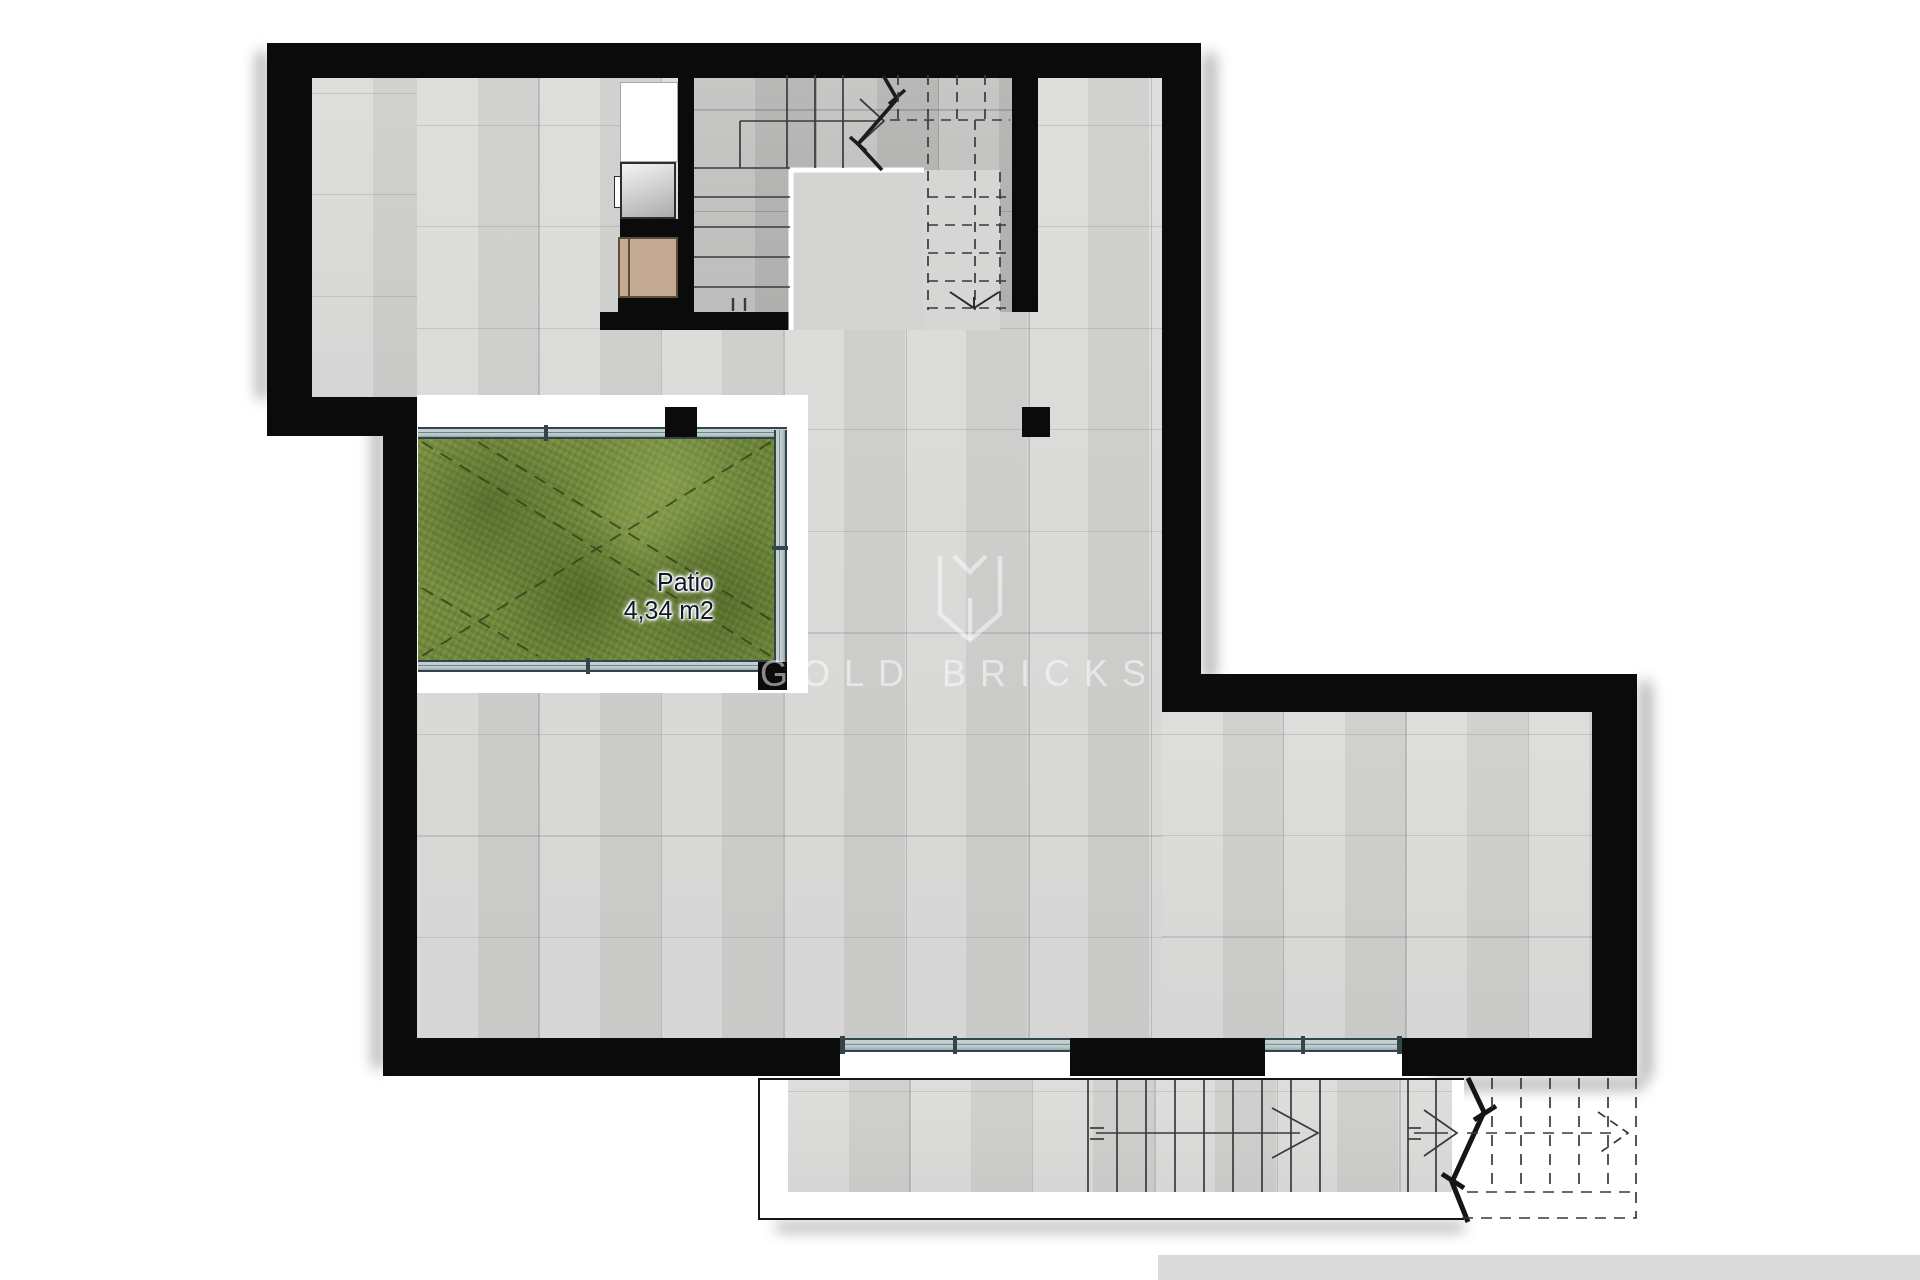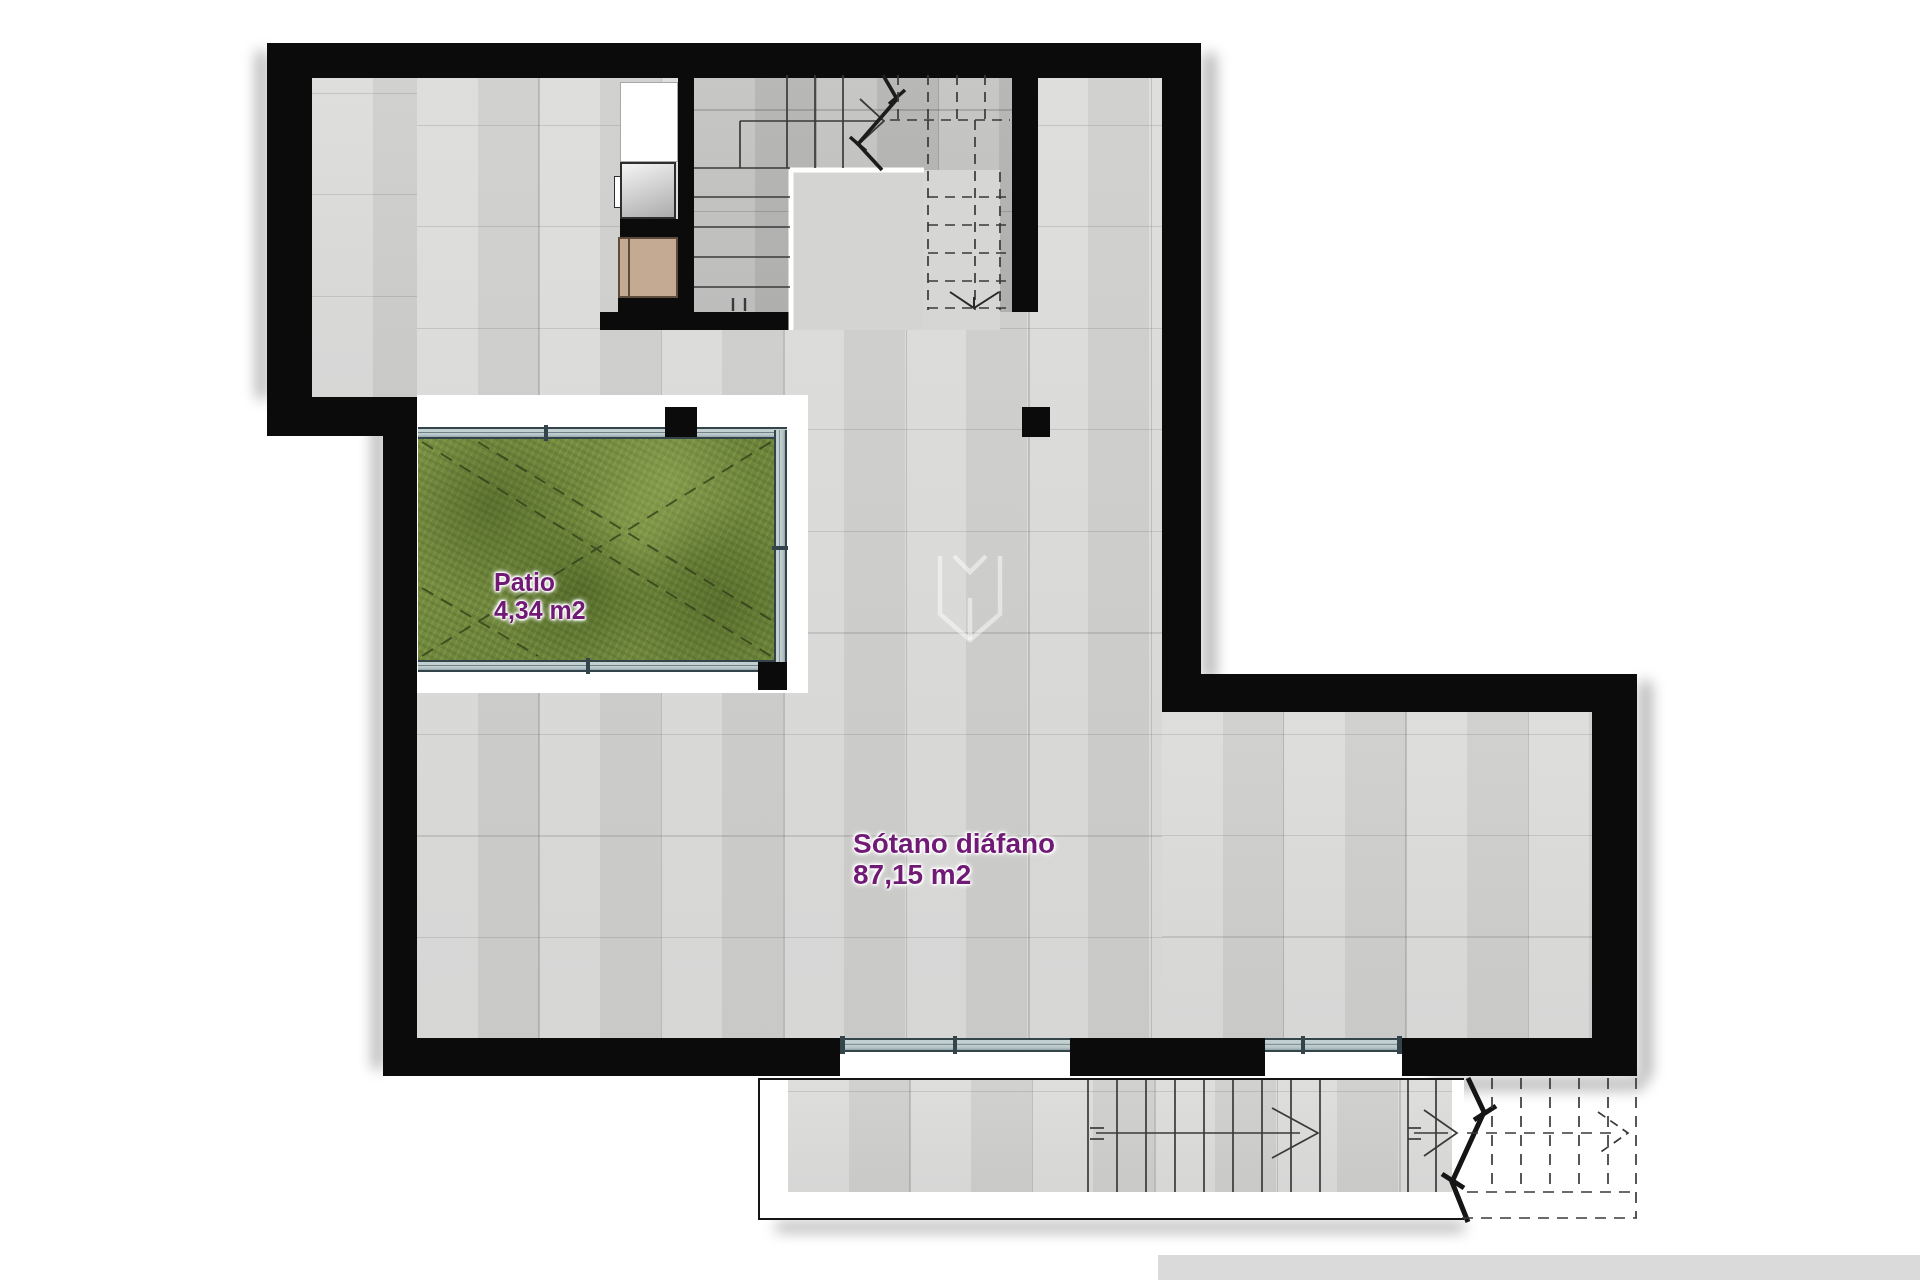--- a/index.html
+++ b/index.html
@@ -27,21 +27,21 @@
       radial-gradient(circle at 70% 20%, rgba(190,210,120,.30), transparent 28%),
       radial-gradient(circle at 45% 70%, rgba(35,55,10,.30), transparent 32%),
       radial-gradient(circle at 85% 75%, rgba(45,65,18,.35), transparent 30%),
       radial-gradient(circle at 60% 45%, rgba(170,190,100,.25), transparent 25%),
       repeating-linear-gradient(27deg, rgba(30,50,10,.12) 0 3px, transparent 3px 7px),
       repeating-linear-gradient(117deg, rgba(220,235,150,.10) 0 2px, transparent 2px 6px),
       linear-gradient(135deg,#7e9546,#6c843a 55%,#758d40);}
   .glzh{position:absolute;z-index:4;background:linear-gradient(180deg,#c3d0d2 0 34%,#5b6d71 42%,#c3d0d2 50%,#b4c3c6 78%,#90a3a7);border-top:2px solid #33454a;border-bottom:2px solid #33454a;box-sizing:border-box;}
   .glzv{position:absolute;z-index:4;background:linear-gradient(90deg,#c3d0d2 0 34%,#5b6d71 42%,#c3d0d2 50%,#b4c3c6 78%,#90a3a7);border-left:2px solid #33454a;border-right:2px solid #33454a;box-sizing:border-box;}
   .mull{position:absolute;background:#33454a;z-index:5;}
-  .label{position:absolute;z-index:7;color:#701a75;font-weight:bold;text-align:left;
+  .label{position:absolute;z-index:7;color:#0f172a;font-weight:normal;text-align:right;
     text-shadow:0 0 3px #fff,0 0 3px #fff,0 0 5px #fff,0 0 6px #fff,1px 1px 2px #fff,-1px -1px 2px #fff;}
   .wm-text{position:absolute;z-index:7;color:rgba(255,255,255,0.52);text-align:center;
     font-size:36px;letter-spacing:14px;font-weight:400;}
   .bar{position:absolute;background:#dadada;z-index:8;}
   svg{position:absolute;z-index:6;overflow:visible;}
 </style>
 </head>
 <body>
 
 <div id="stage">
@@ -223,21 +223,18 @@
     </g>
   </svg>
 
   <svg style="left:928px;top:552px;z-index:7;" width="84" height="96" viewBox="0 0 84 96">
     <g stroke="rgba(255,255,255,0.48)" stroke-width="4.5" fill="none">
       <polyline points="12,4 12,62 42,88 72,62 72,4"></polyline>
       <polyline points="26,4 42,20 58,4"></polyline>
       <line x1="42" y1="88" x2="42" y2="46"></line>
     </g>
   </svg>
-
-  <div class="label" style="left:853px;top:828px;width:300px;font-size:28px;line-height:31px;">
-    <div>Sótano diáfano</div>
-    <div>87,15 m2</div>
-  </div>
+  <div class="wm-text" style="left:660px;top:653px;width:600px;">GOLD BRICKS</div>
+
 
   <div class="bar" style="left:1158px;top:1255px;width:762px;height:25px;"></div>
 
 </div>
 
 </body></html>

